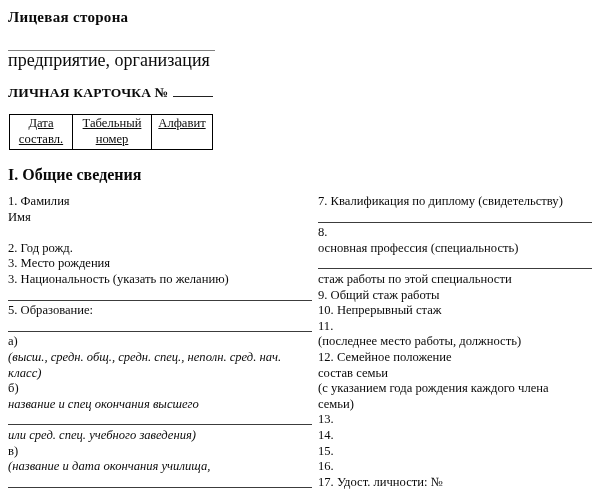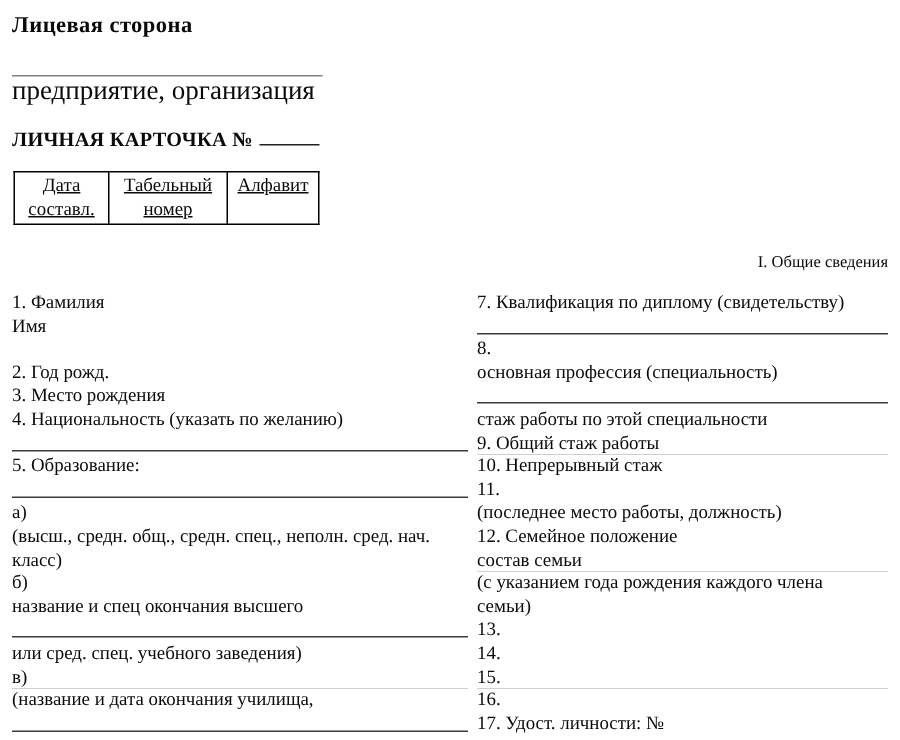--- a/index.html
+++ b/index.html
@@ -51,41 +51,41 @@
     font-size: 12.6px;
     line-height: 15.5px;
     padding: 1px 4px 2px 4px;
     text-decoration: underline;
   }
   td.c-date  { width: 54px; }
   td.c-tab   { width: 70px; }
   td.c-alpha { width: 52px; }
   .section-title {
     margin-top: 17px;
-    text-align: right;
-    font-weight: normal;
-    font-size: 11px;
+    text-align: left;
+    font-weight: bold;
+    font-size: 16px;
     line-height: 16px;
   }
   .columns {
     display: flex;
     margin-top: 11px;
   }
   .col-left  { width: 304px; flex: 0 0 304px; }
   .col-gap   { flex: 0 0 6px; }
   .col-right { flex: 1 1 auto; min-width: 0; }
   .row {
     display: flex;
     height: 15.6px;
     line-height: 15.6px;
     white-space: pre;
     overflow: hidden;
     flex-direction: column;
   }
-  .row.center { justify-content: flex-start; }
+  .row.center { justify-content: flex-start; font-style: italic; }
   .seg-text { flex: 0 0 auto; }
   .seg-fill {
     flex: 1 1 auto;
     border-bottom: 1px solid #3c3c3c;
     margin-bottom: 2.5px;
   }
 </style>
 </head>
 <body>
 
@@ -114,21 +114,21 @@
 
   <div class="section-title">I. Общие сведения</div>
 
   <div class="columns">
     <div class="col-left" id="col-left">
         <div class="row"><span class="seg-text">1. Фамилия </span><div class="seg-fill"></div></div>
         <div class="row"><span class="seg-text">Имя </span><div class="seg-fill" style="flex: 0 0 107px;"></div><span class="seg-text"> Отчество</span></div>
         <div class="row"><div class="seg-fill" style="flex: 0 0 108px;"></div></div>
         <div class="row"><span class="seg-text">2. Год рожд. </span><div class="seg-fill" style="flex: 0 0 70px;"></div><span class="seg-text"> месяц число</span></div>
         <div class="row"><span class="seg-text">3. Место рождения </span><div class="seg-fill"></div></div>
-        <div class="row"><span class="seg-text">4. Национальность (указать по желанию)</span></div>
+        <div class="row"><span class="seg-text">3. Национальность (указать по желанию)</span></div>
         <div class="row"><div class="seg-fill"></div></div>
         <div class="row"><span class="seg-text">5. Образование: </span><div class="seg-fill"></div></div>
         <div class="row"><div class="seg-fill"></div></div>
         <div class="row"><span class="seg-text">а) </span><div class="seg-fill"></div></div>
         <div class="row center"><span class="seg-text">(высш., средн. общ., средн. спец., неполн. сред. нач.</span></div>
         <div class="row center"><span class="seg-text">класс)</span></div>
         <div class="row"><span class="seg-text">б) </span><div class="seg-fill"></div></div>
         <div class="row center"><span class="seg-text">название и спец окончания высшего</span></div>
         <div class="row"><div class="seg-fill"></div></div>
         <div class="row center"><span class="seg-text">или сред. спец. учебного заведения)</span></div>

